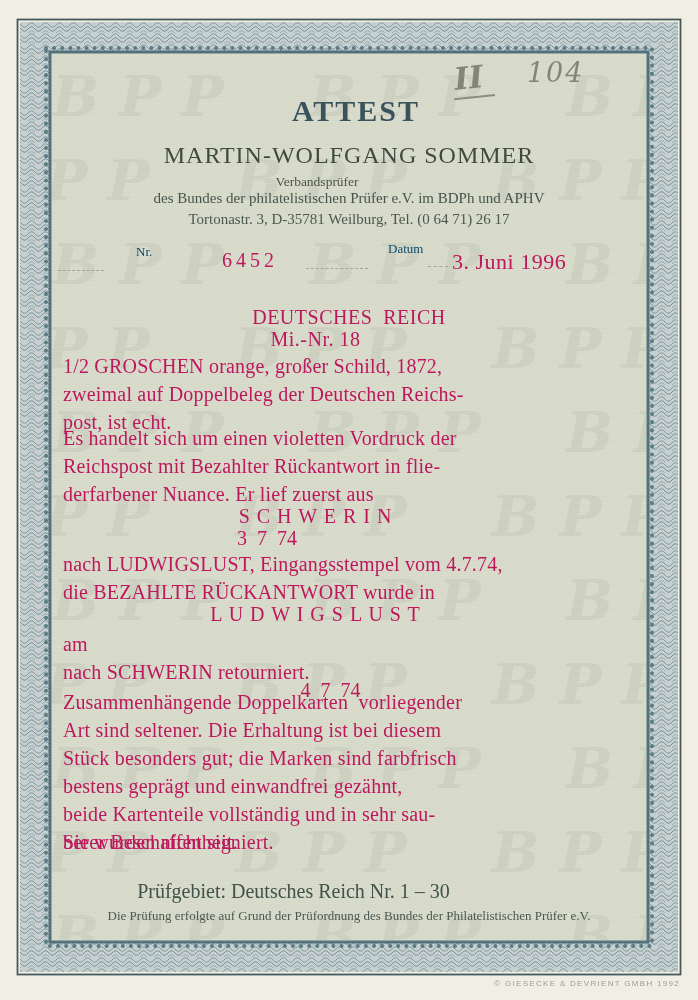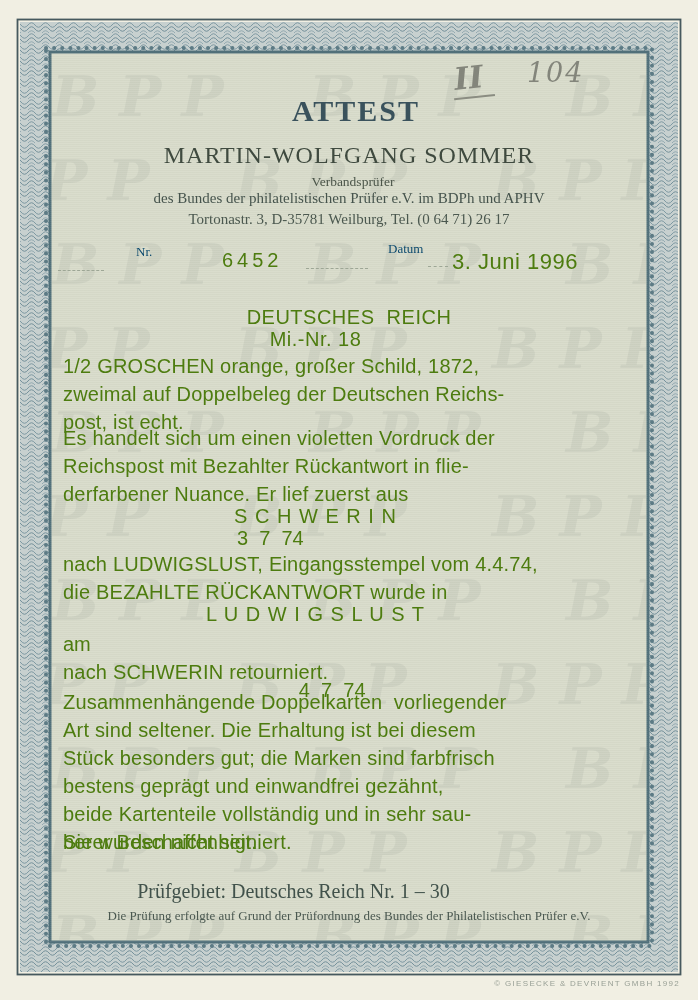--- a/index.html
+++ b/index.html
@@ -43,26 +43,26 @@
 
   
   .title {
     position:absolute; top:94px; left:0; width:698px; text-align:center;
     font-weight:700; font-size:30px; letter-spacing:2px; color:#3a525c;padding-left:7px;
   }
   .name {
     position:absolute; top:142px; left:0; width:698px; text-align:center;
     font-size:24px; letter-spacing:1px; color:#3f4a3f;
   }
-  .role   { position:absolute; top:174px; left:0; width:634px; text-align:center; font-size:13.5px; color:#4b5549;padding-left:36px; }
+  .role   { position:absolute; top:174px; left:0; width:634px; text-align:center; font-size:13.5px; color:#4b5549; }
   .assoc  { position:absolute; top:190px; left:0; width:698px; text-align:center; font-size:15px;   color:#46544d; }
   .addr   { position:absolute; top:211px; left:0; width:698px; text-align:center; font-size:15px;   color:#4b584f; }
 
   
-  .mono { font-family:Liberation Sans, sans-serif; color:#4d7c0f; }
+  .mono { font-family:Liberation Serif, serif; color:#be185d; }
   .meta-label { position:absolute; font-size:13px; color:#0c4a6e; }
   .nr-label    { left:136px; top:244px; }
   .datum-label { left:388px; top:241px; }
   .nr-value    { position:absolute; left:222px; top:249px; font-size:20px; letter-spacing:4px; }
   .datum-value { position:absolute; left:452px; top:249px; font-size:22px; letter-spacing:0.5px; white-space:pre; }
   .dash { position:absolute; border-top:1.5px dashed #9da695; }
   .dash1 { left:58px;  top:270px; width:46px; }
   .dash2 { left:306px; top:268px; width:62px; }
   .dash3 { left:428px; top:266px; width:20px; }
 
@@ -172,21 +172,21 @@
     <div class="mono tw p1">1/2 GROSCHEN orange, großer Schild, 1872,
 zweimal auf Doppelbeleg der Deutschen Reichs-
 post, ist echt.</div>
     <div class="mono tw p2">Es handelt sich um einen violetten Vordruck der
 Reichspost mit Bezahlter Rückantwort in flie-
 derfarbener Nuance. Er lief zuerst aus</div>
 
     <div class="mono pm-city pm1-city">S C H W E R I N</div>
     <div class="mono pm1-date">3  7  74</div>
 
-    <div class="mono tw p3">nach LUDWIGSLUST, Eingangsstempel vom 4.4.74,
+    <div class="mono tw p3">nach LUDWIGSLUST, Eingangsstempel vom 4.7.74,
 die BEZAHLTE RÜCKANTWORT wurde in</div>
 
     <div class="mono pm-city pm2-city">L U D W I G S L U S T</div>
     <div class="mono pm2-row">
       <span class="pm2-prefix">am</span>
       <span>4  7  74</span>
     </div>
 
     <div class="mono tw p4">nach SCHWERIN retourniert.</div>
     <div class="mono tw p5">Zusammenhängende Doppelkarten  vorliegender

